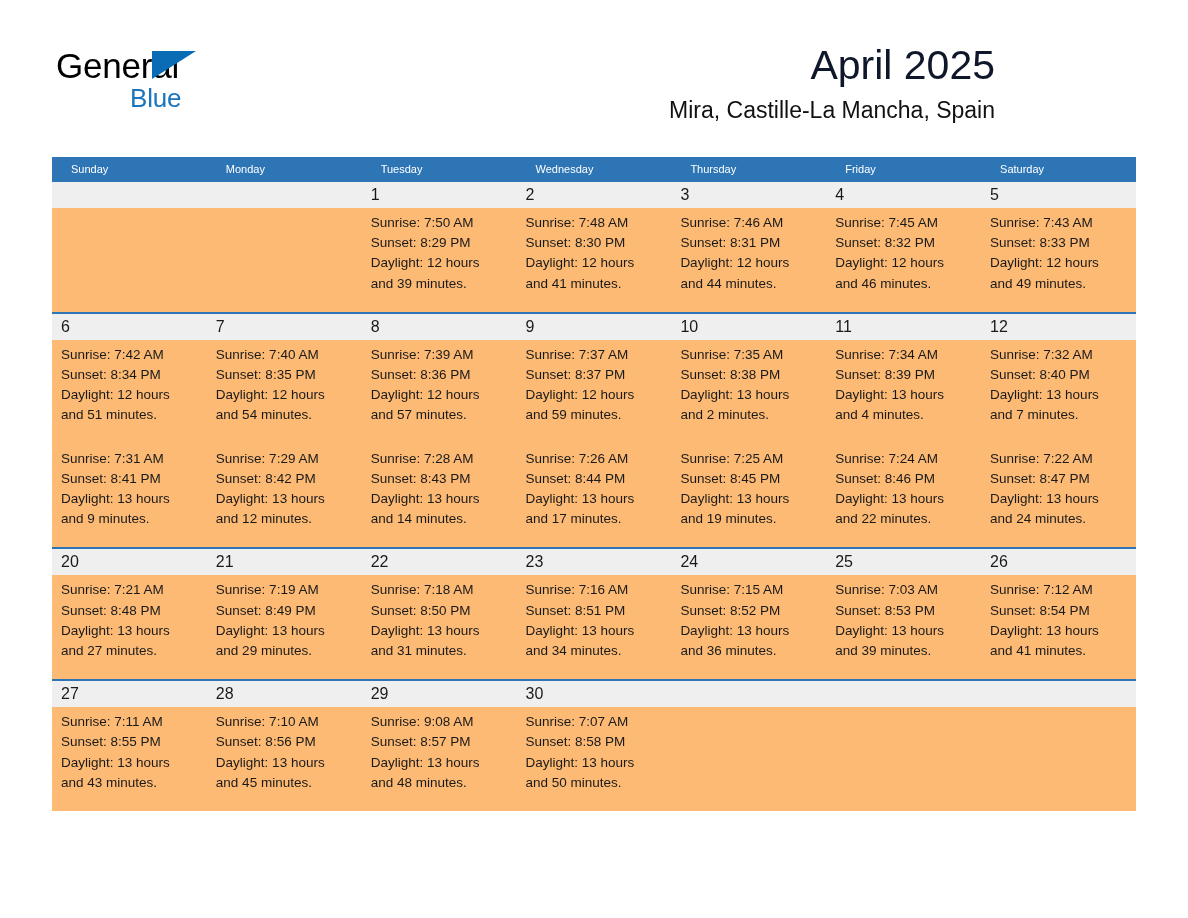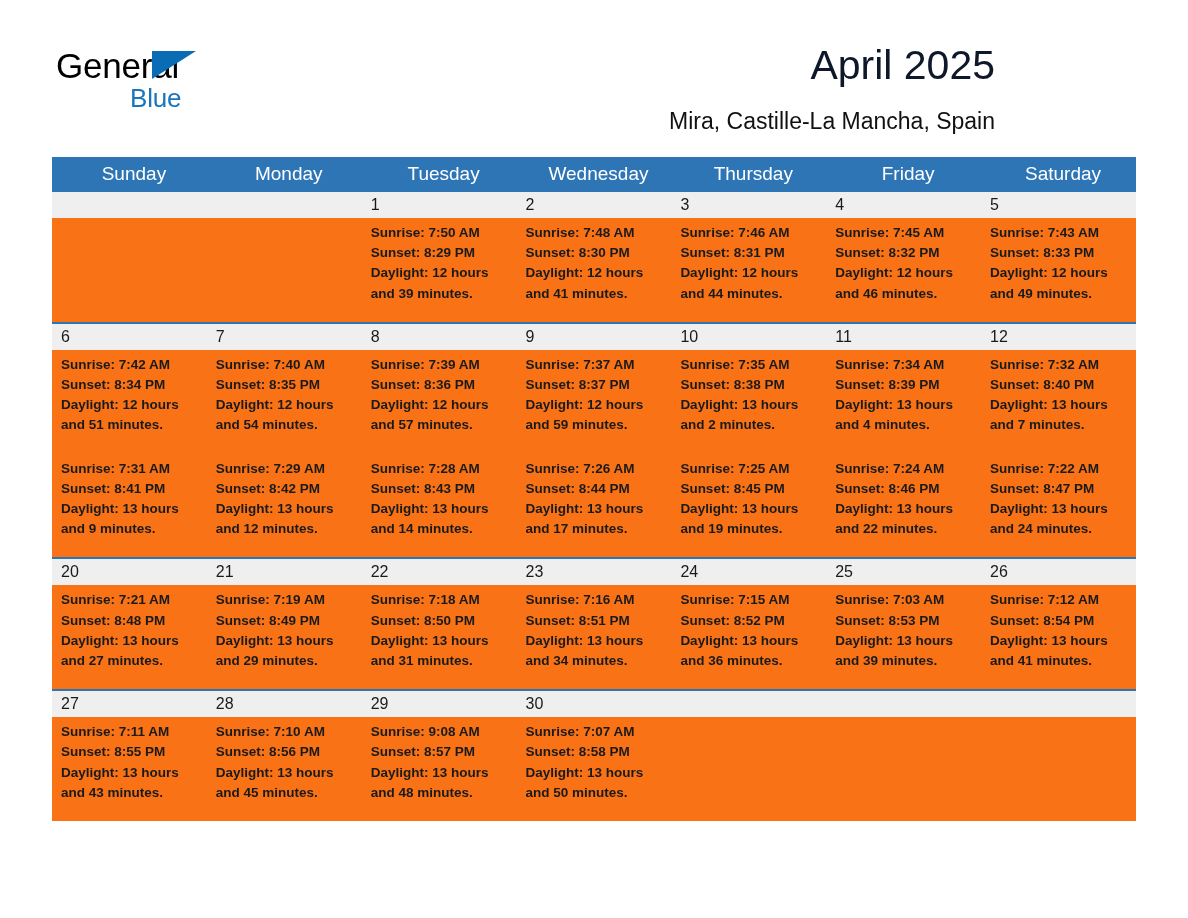--- a/index.html
+++ b/index.html
@@ -81,71 +81,70 @@
     line-height: 50px;
     color: #0f172a;
     font-weight: 400;
     letter-spacing: 0px;
   }
   .location-title {
     font-size: 23px;
     line-height: 34px;
     color: #111111;
     font-weight: 400;
-    margin-top: 14px;
+    margin-top: 3px;
   }
 
   
   .calendar {
     position: absolute;
     left: 52px;
     top: 157px;
     width: 1084px;
   }
 
   table.cal {
     width: 1084px;
     border-collapse: collapse;
     table-layout: fixed;
   }
 
   table.cal th {
     background: #2e75b6;
     color: #ffffff;
-    font-size: 19px;
+    font-size: 11px;
     font-weight: 400;
-    text-align: center;
-    padding: 6px 0 7px 9px;
+    text-align: left;
+    padding: 6px 0 7px 19px;
     height: 20px;
     box-sizing: border-box;
   }
 
   .daynum-row td {
     background: #efefef;
     font-size: 16px;
     color: #1a1a1a;
     padding: 4px 0 4px 9px;
     height: 25px;
     vertical-align: middle;
     box-sizing: border-box;
   }
   .daynum-row.has-rule td {
     border-top: 2px solid #2e75b6;
   }
 
   .info-row td {
-    background: #f97316;
+    background: #fdba74;
     font-size: 13.5px;
     line-height: 20.2px;
     color: #1a1a1a;
     padding: 5px 10px 18px 9px;
     vertical-align: top;
     height: 90px;
     box-sizing: border-box;
-    font-weight: bold;
   }
 
   .info-line {
     display: block;
     white-space: nowrap;
   }
 </style>
 </head>
 <body>
 

